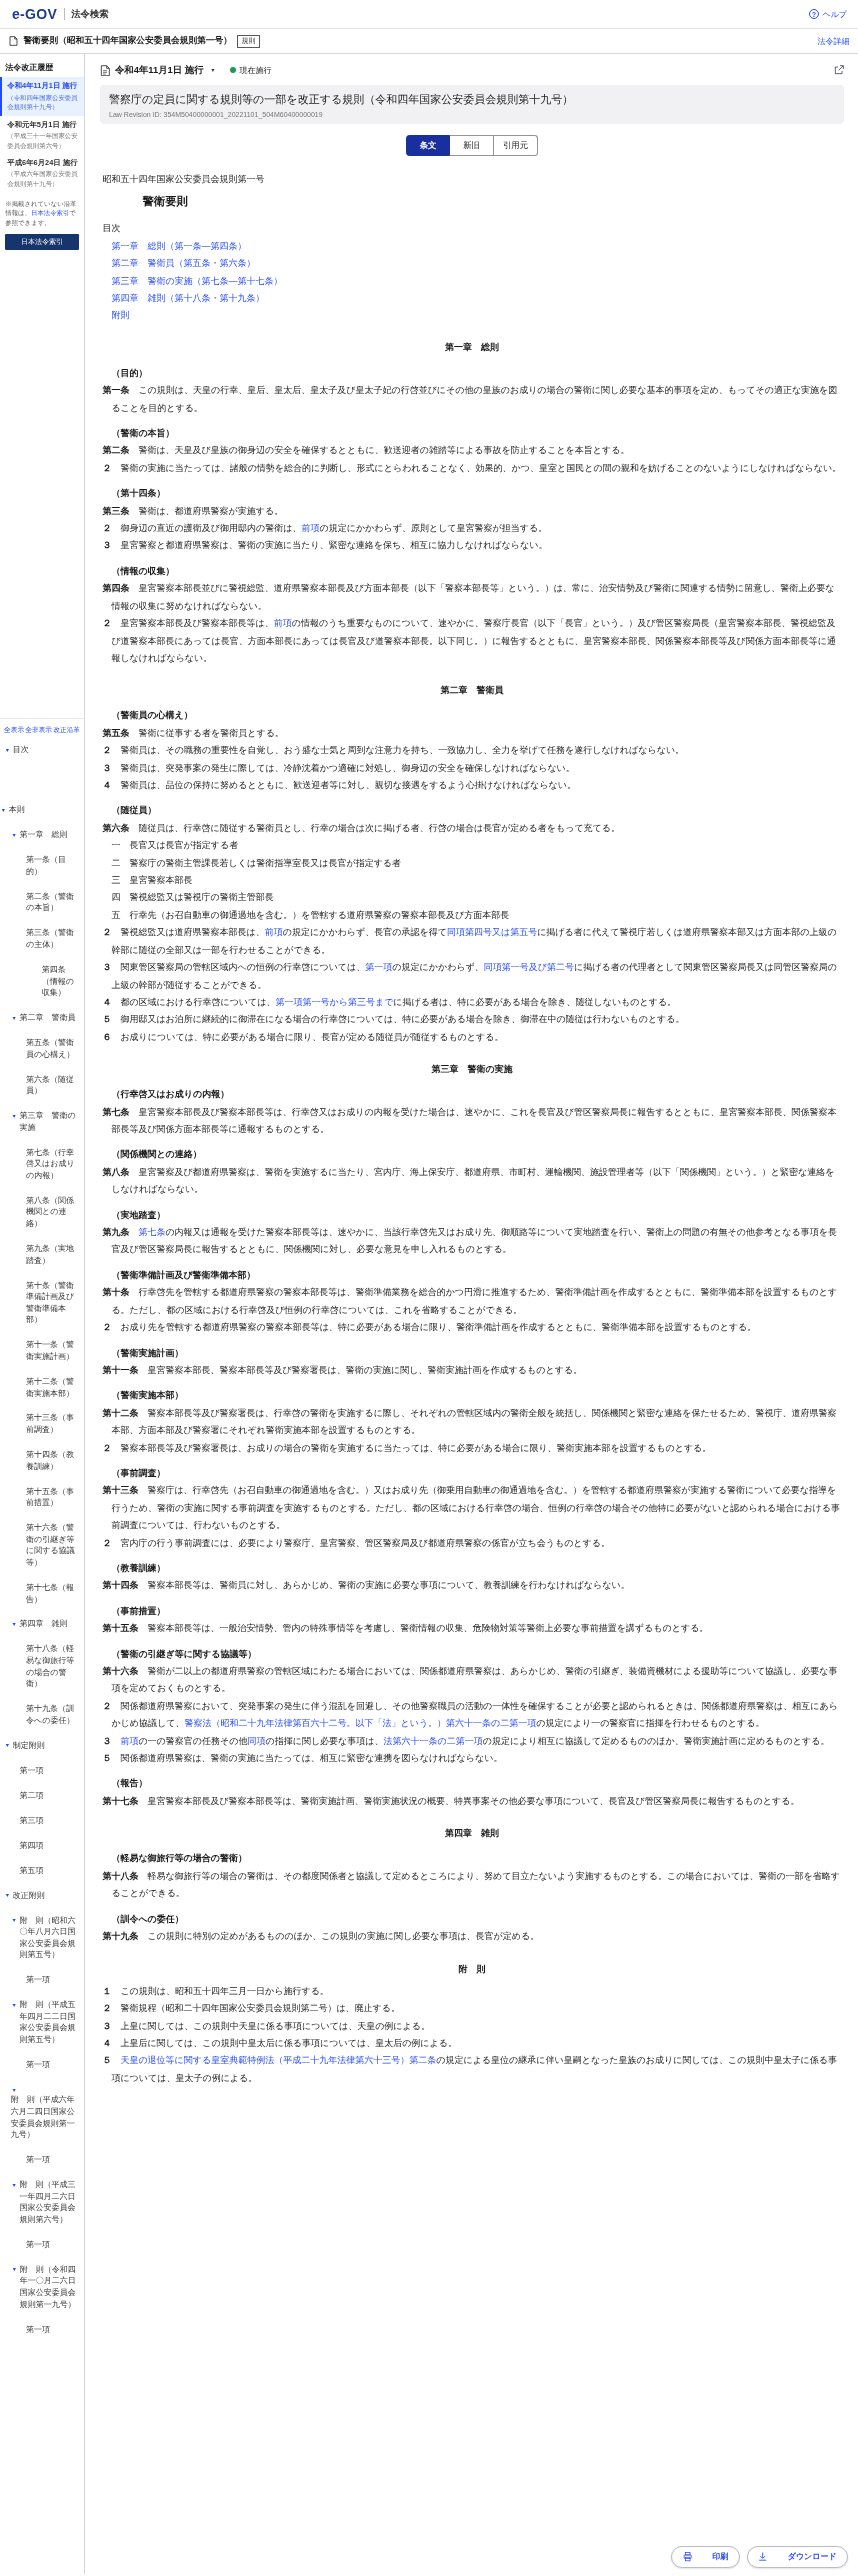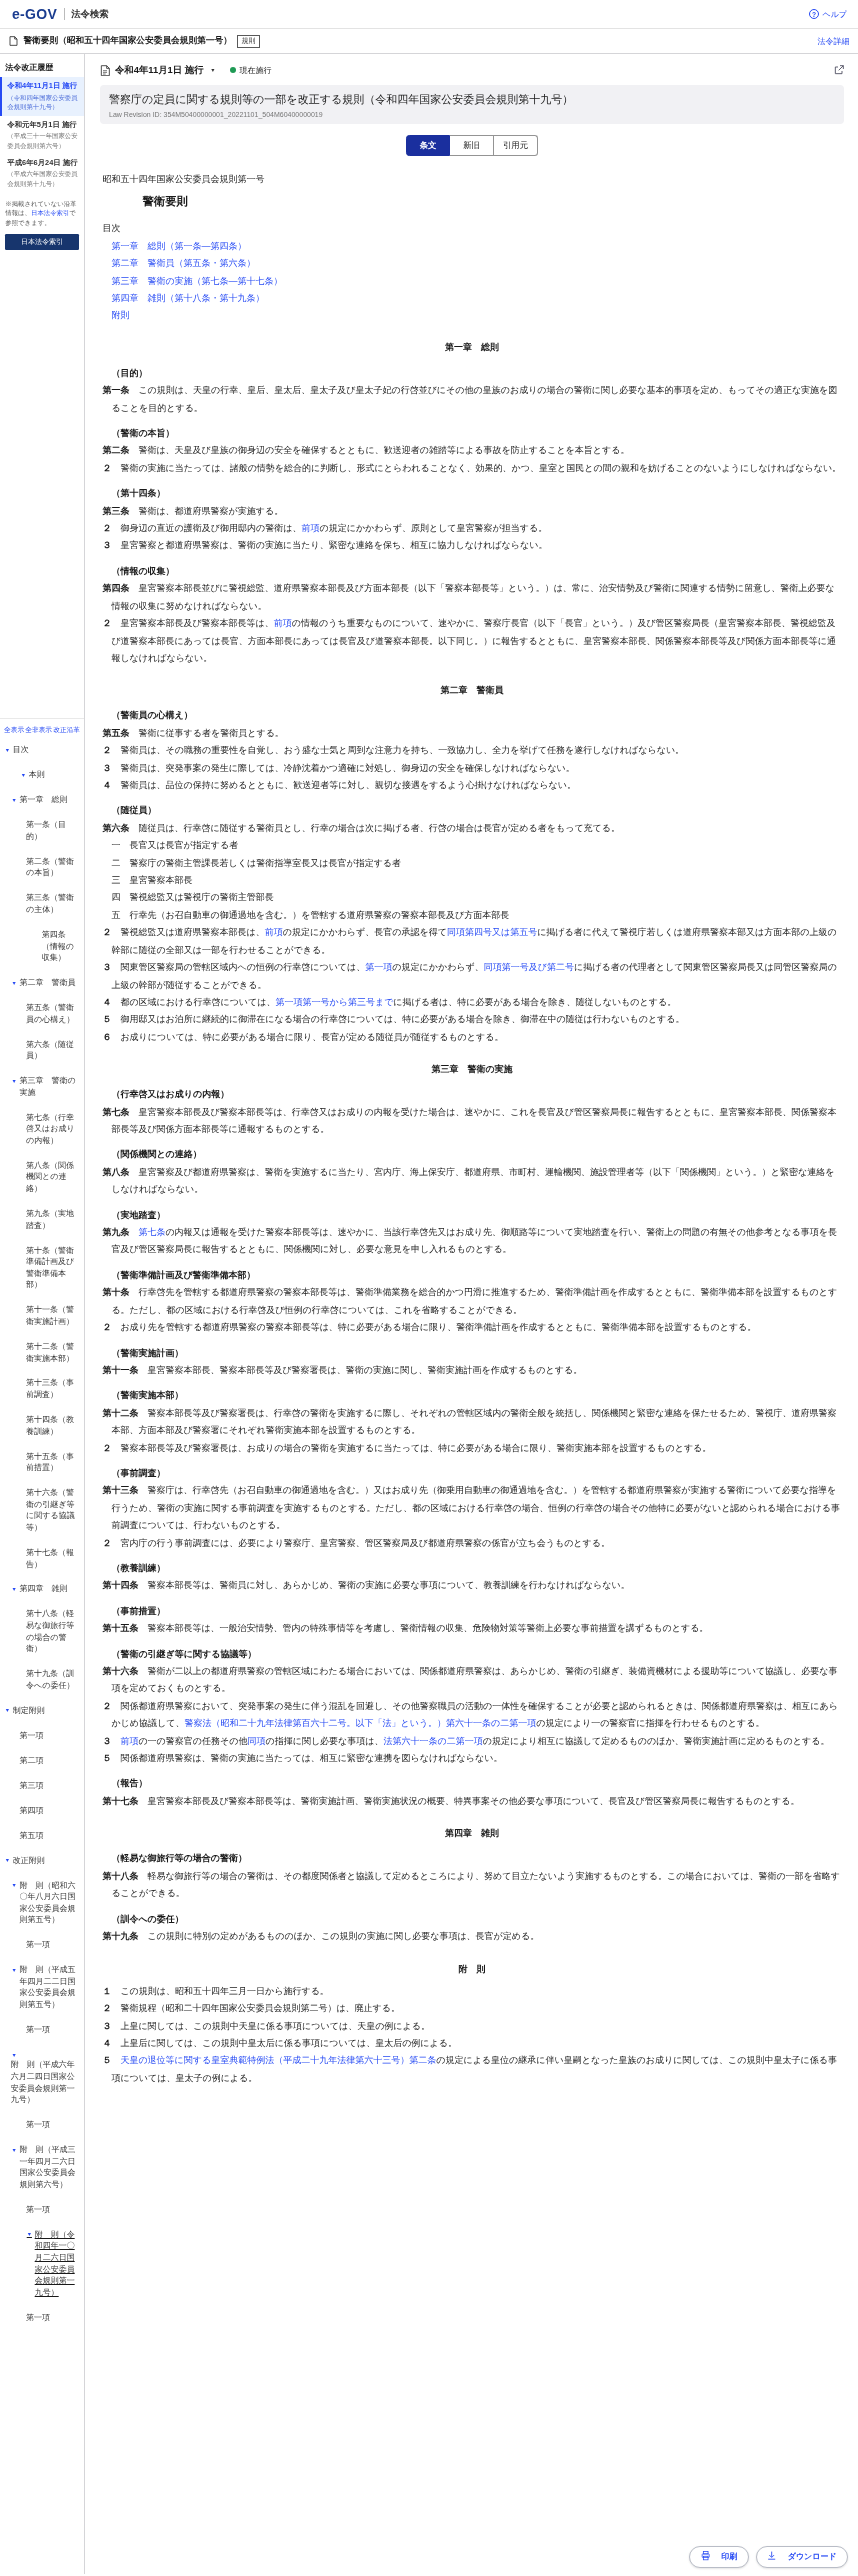--- a/index.html
+++ b/index.html
@@ -77,21 +77,21 @@
   .chapter-heading{text-align:center;font-weight:bold;margin:14.7px 0 4px;}
   .article-caption{font-weight:bold;padding-left:1em;margin-top:8px;}
   .para{padding-left:1em;text-indent:-1em;}
   .pnum{font-weight:bold;}
   .item{padding-left:2em;text-indent:-1em;}
   .ref-link{color:#264af4;cursor:pointer;}
   .suppl-heading{text-align:center;font-weight:bold;margin:16px 0 4px;}
 
   
   .floating-actions{position:absolute;right:10.7px;bottom:8px;display:flex;gap:6.7px;}
-  .fab{display:flex;gap:11px;background:#fff;border:0.7px solid #b9bdc7;border-radius:12px;padding:4.7px 10.7px;font-size:8px;color:#264af4;font-weight:bold;cursor:pointer;box-shadow:0 0.7px 2px rgba(0,0,0,.12);font-family:inherit;}
+  .fab{display:flex;align-items:center;gap:20px;background:#fff;border:0.7px solid #b9bdc7;border-radius:12px;padding:4.7px 10.7px;font-size:8px;color:#264af4;font-weight:bold;cursor:pointer;box-shadow:0 0.7px 2px rgba(0,0,0,.12);font-family:inherit;}
 </style>
 </head>
 <body>
 
 <div class="page">
 
   <header class="top-header">
     <div class="brand">
       <span class="brand-mark">e-GOV</span>
       <span class="brand-divider"></span>
@@ -143,21 +143,21 @@
         <div class="toc-controls">
             <span class="toc-control">全表示</span>
             <span class="toc-control">全非表示</span>
             <span class="toc-control">改正沿革</span>
           </div>
         <div class="toc-tree">
             <div class="tree-row" style="padding-left: 4px;">
               <span class="tree-caret">▼</span>
               <span class="tree-label">目次</span>
             </div>
-            <div class="tree-row" style="padding-left: 20px;">
+            <div class="tree-row" style="padding-left: 0; margin-top: 35px;">
               <span class="tree-caret">▼</span>
               <span class="tree-label">本則</span>
             </div>
             <div class="tree-row" style="padding-left: 10.7px;">
               <span class="tree-caret">▼</span>
               <span class="tree-label">第一章　総則</span>
             </div>
             <div class="tree-row" style="padding-left: 17.4px;">
               <span class="tree-caret"></span>
               <span class="tree-label">第一条（目的）</span>
@@ -299,21 +299,21 @@
               <span class="tree-label">第一項</span>
             </div>
             <div class="tree-row" style="padding-left: 10.7px;">
               <span class="tree-caret">▼</span>
               <span class="tree-label">附　則（平成三一年四月二六日国家公安委員会規則第六号）</span>
             </div>
             <div class="tree-row" style="padding-left: 17.4px;">
               <span class="tree-caret"></span>
               <span class="tree-label">第一項</span>
             </div>
-            <div class="tree-row" style="padding-left: 26px; text-decoration: underline;">
+            <div class="tree-row" style="padding-left: 11px;">
               <span class="tree-caret">▼</span>
               <span class="tree-label">附　則（令和四年一〇月二六日国家公安委員会規則第一九号）</span>
             </div>
             <div class="tree-row" style="padding-left: 17.4px;">
               <span class="tree-caret"></span>
               <span class="tree-label">第一項</span>
             </div>
           </div>
       </div>
     </aside>

